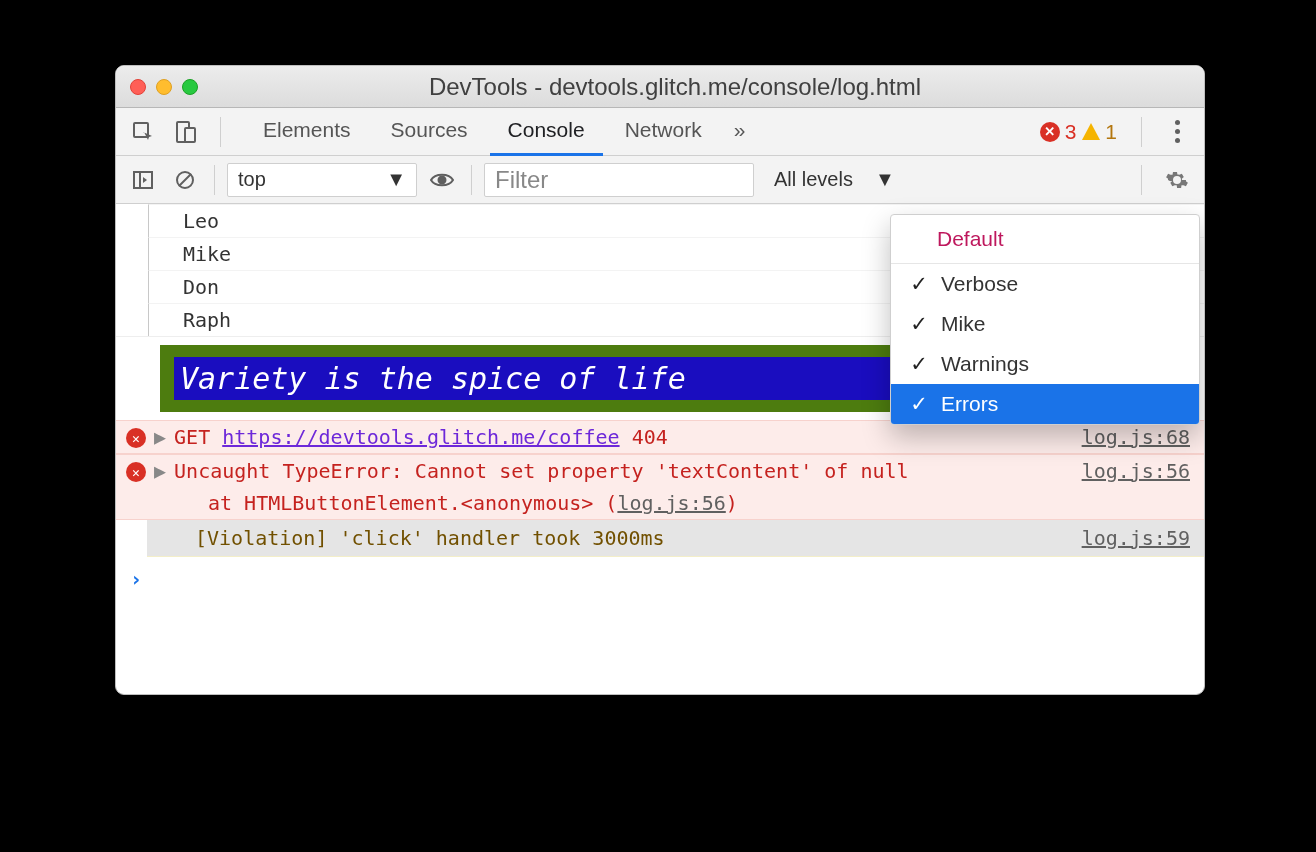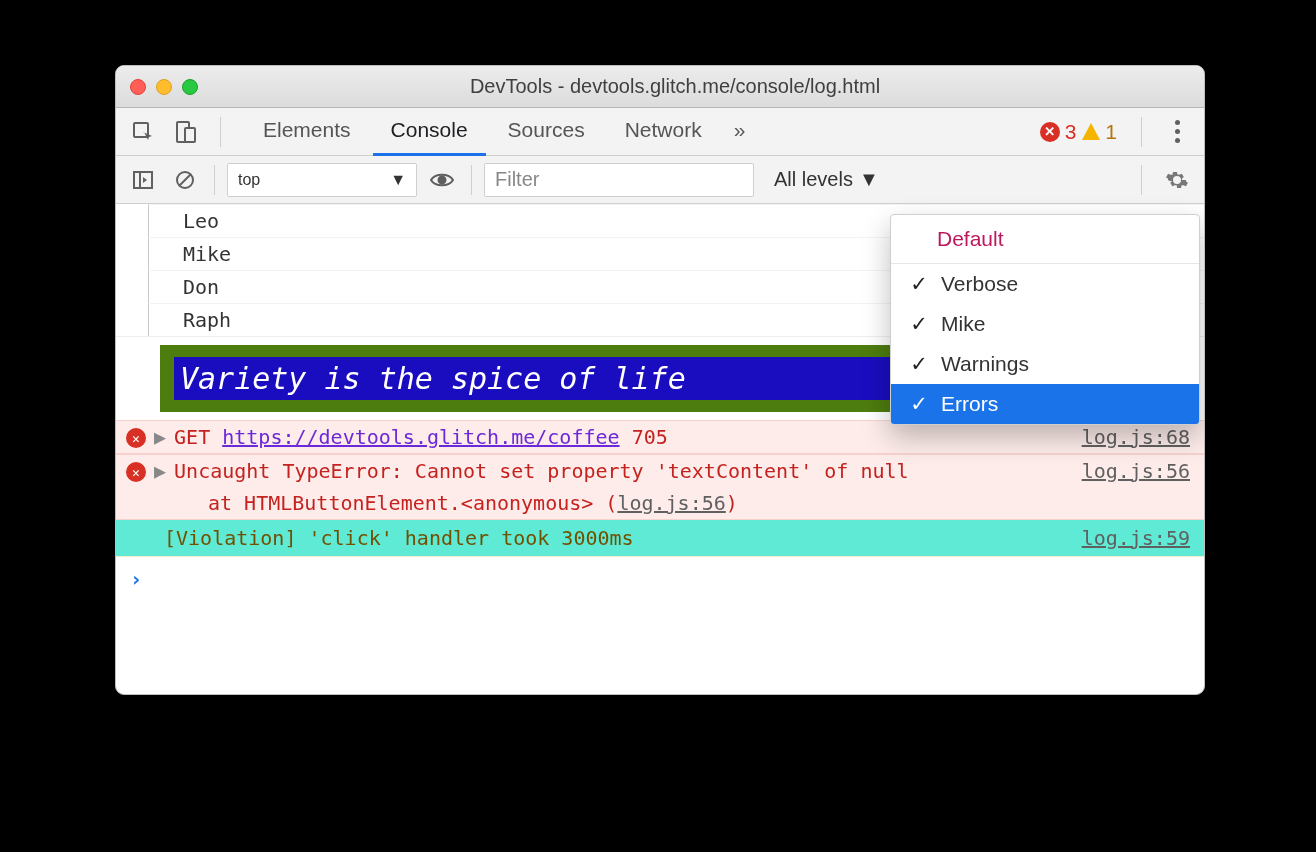--- a/index.html
+++ b/index.html
@@ -34,21 +34,21 @@
     display: flex;
     align-items: center;
     padding: 0 14px;
     gap: 10px;
   }
   .traffic { display: flex; gap: 10px; margin-right: 12px; }
   .dot { width: 16px; height:16px; border-radius:50%; }
   .dot.red{background:#ff5f57;border:1px solid #e24238;}
   .dot.yellow{background:#ffbd2e;border:1px solid #dfa022;}
   .dot.green{background:#28c940;border:1px solid #1ba125;}
-  .title { flex:1; text-align:center; font-size:20px; color:#404040; font-weight:400; padding-right:60px;}
+  .title { flex:1; text-align:center; font-size:24px; color:#404040; font-weight:400; padding-right:60px;}
   
   .tabrow {
     height: 48px;
     background:#f3f3f3;
     border-bottom:1px solid #cfcfcf;
     display:flex;
     align-items:center;
     padding: 0 10px;
     gap: 8px;
   }
@@ -73,30 +73,30 @@
   .kebab{display:flex;flex-direction:column;gap:4px;align-items:center;justify-content:center;width:24px;}
   .kebab span{width:5px;height:5px;border-radius:50%;background:#606060;}
   
   .toolbar{
     height:48px;background:#f3f3f3;border-bottom:1px solid #cfcfcf;
     display:flex;align-items:center;padding:0 10px;gap:8px;
   }
   .context-select{
     display:flex;align-items:center;gap:6px;height:34px;
     padding:0 10px;border:1px solid #cfcfcf;background:#fff;min-width:190px;border-radius:2px;
-    justify-content:space-between;font-size:16px;color:#333;
+    justify-content:space-between;font-size:20px;color:#333;
   }
   .eye{color:#5f5f5f;font-size:22px;}
   .filter-input{
-    height:34px;border:1px solid #cfcfcf;background:#fff;padding:0 10px;font-size:20px;
+    height:34px;border:1px solid #cfcfcf;background:#fff;padding:0 10px;font-size:24px;
     width:270px;color:#333;outline:none;border-radius:2px;
   }
   .filter-input::placeholder{color:#888;}
   .levels{
-    display:flex;align-items:center;gap:6px;font-size:20px;color:#333;padding:0 12px;height:34px;
+    display:flex;align-items:center;gap:22px;font-size:20px;color:#333;padding:0 12px;height:34px;
   }
   .toolbar .spacer{flex:1;}
   .gear{color:#606060;font-size:22px;}
   
   .console-body{
     flex:1;overflow:hidden;position:relative;font-family:"Menlo","Consolas",monospace;font-size:20px;
   }
   .tree{padding-left:40px;border-bottom:1px solid #eee;}
   .tree-row{
     padding:4px 0 4px 34px;border-top:1px solid #f3f3f3;
@@ -115,22 +115,23 @@
   }
   .err-row .src{margin-left:auto;color:#606060;white-space:nowrap;}
   .err-row a{color:#606060;text-decoration:underline;}
   .err-row .msg{flex:1;}
   .err-row .msg .url{color:#6d28d9;text-decoration:underline;}
   .err-row .caret{color:#888;}
   .err-row.sub{flex-direction:column;align-items:stretch;}
   .err-row.sub .line1{display:flex;gap:8px;}
   .err-row.sub .stack{padding-left:82px;color:#c5221f;}
   .violation-row{
-    background:#5eead4;border-bottom:1px solid #f3eec9;display:flex;padding:6px 14px 6px 48px;
+    background:#e5e5e5;border-bottom:1px solid #f3eec9;display:flex;padding:6px 14px 6px 48px;
     color:#715000;
+    margin-left:31px;
   }
   .violation-row .src{margin-left:auto;color:#606060;text-decoration:underline;}
   .prompt-row{padding:10px 14px;color:#1a73e8;font-weight:bold;}
   
   .dropdown{
     position:absolute;right:4px;top:148px;width:310px;background:#fff;
     border:1px solid #cfcfcf;box-shadow:0 12px 28px rgba(0,0,0,.25);border-radius:4px;
     font-family:-apple-system,"Helvetica Neue",Arial,sans-serif;font-size:21px;
     overflow:hidden;z-index:50;
   }
@@ -169,22 +170,22 @@
     </div>
     <div class="iconbtn">
       <svg width="24" height="24" viewBox="0 0 24 24" fill="none" stroke="#606060" stroke-width="2">
         <rect x="4" y="2" width="12" height="20" rx="1"></rect>
         <rect x="12" y="8" width="10" height="14" rx="1" fill="#f3f3f3"></rect>
       </svg>
     </div>
     <div class="vbar"></div>
     <div class="tabs">
       <div class="tab">Elements</div>
+      <div class="tab">Sources</div>
       <div class="tab active">Console</div>
-      <div class="tab">Sources</div>
       <div class="tab">Network</div>
       <div class="tab" style="padding:0 10px;">»</div>
     </div>
     <div class="spacer"></div>
     <div class="badges">
       <span class="badge-err">
         <span class="circle-ic err">✕</span>
         <span>3</span>
       </span>
       <span class="badge-warn">
@@ -253,21 +254,21 @@
     <div class="styled-box">
       <div class="styled-inner">Variety is the spice of life</div>
     </div>
 
     <div class="err-row">
       <span class="circle-ic err" style="flex:none;margin-top:3px;">✕</span>
       <span class="caret">▶</span>
       <span class="msg">
         <span>GET</span>
         <span class="url">https://devtools.glitch.me/coffee</span>
-        <span>705</span>
+        <span>404</span>
       </span>
       <a class="src">log.js:68</a>
     </div>
 
     <div class="err-row sub">
       <div class="line1">
         <span class="circle-ic err" style="flex:none;margin-top:3px;">✕</span>
         <span class="caret">▶</span>
         <span class="msg">Uncaught TypeError: Cannot set property 'textContent' of null</span>
         <a class="src">log.js:56</a>

